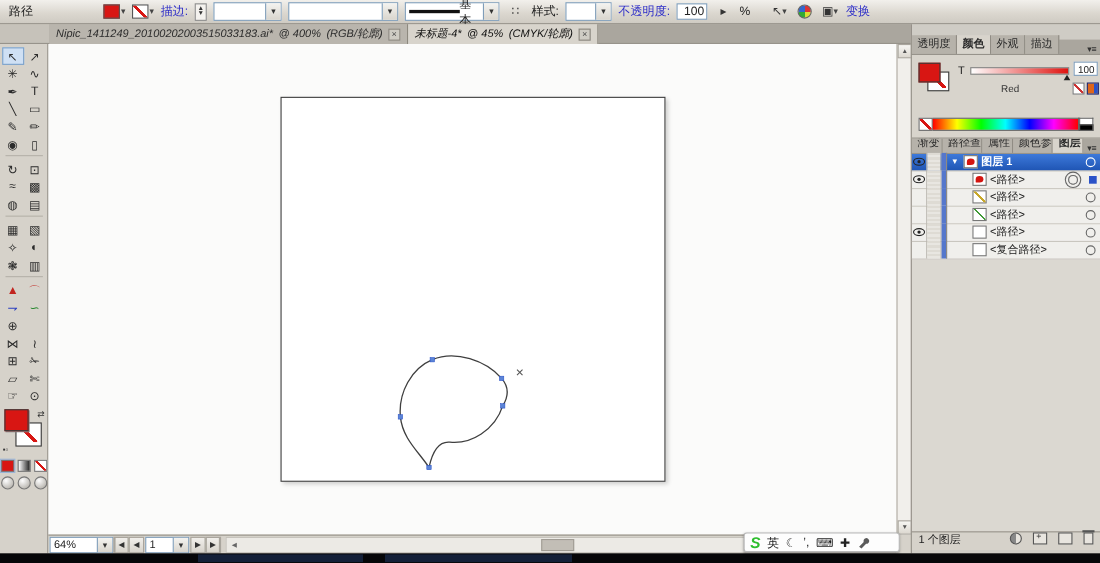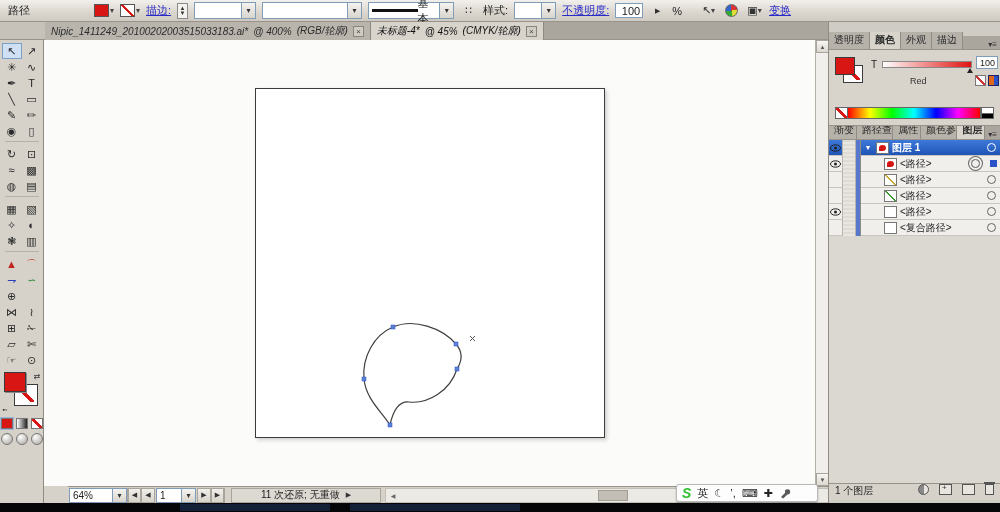--- a/index.html
+++ b/index.html
@@ -6,21 +6,21 @@
   html,body { width:1000px; height:512px; overflow:hidden;
     font-family:"Liberation Sans","DejaVu Sans",sans-serif; font-size:11px; color:#222;
     background:#d6d2ca; }
   .abs { position:absolute; }
 
   
   #controlbar { left:0; top:0; width:1000px; height:22px;
     background:linear-gradient(#f2f0ec,#dad6ce 60%,#cfcbc3);
     border-bottom:1px solid #97938b; display:flex; align-items:center; gap:6px; padding:0 8px; }
   .cb-label { color:#1e1e1e; }
-  .link { color:#2b2bc8; text-decoration:underline; cursor:pointer; }
+  .link { color:#2b2bc8; cursor:pointer; }
   .swatchwrap { display:flex; align-items:center; gap:1px; }
   .swatch { width:15px; height:13px; border:1px solid #555; background:#d81613; }
   .swatch.none { background:
       linear-gradient(45deg, transparent 42%, #d81613 42%, #d81613 58%, transparent 58%), #fff; }
   .mini-arrow { font-size:8px; color:#444; }
   .stepper { width:11px; height:16px; border:1px solid #8b8b8b; background:#f4f2ee;
     display:flex; flex-direction:column; align-items:center; justify-content:center; font-size:6px; color:#333; line-height:5px; }
   .combo { height:17px; background:#fff; border:1px solid #7f9db9; display:flex; align-items:center; justify-content:space-between; padding-left:3px; }
   .combo .dd { width:14px; height:100%; background:linear-gradient(#f4f3f0,#d9d5cd);
     border-left:1px solid #7f9db9; font-size:8px; color:#333; display:flex; align-items:center; justify-content:center; }
@@ -73,21 +73,21 @@
 
   
   .sb-track { background:#f1efeb; }
   #vscroll { left:815px; top:40px; width:13px; height:446px; border-left:1px solid #b3afa7; }
   .sb-btn { width:13px; height:13px; background:linear-gradient(#f7f6f3,#dcd8d0);
     border:1px solid #a9a59d; font-size:7px; color:#555; display:flex; align-items:center; justify-content:center; }
   #vscroll .sb-btn.bottom { position:absolute; bottom:0; }
 
   
   #statusbar { left:44px; top:486px; width:771px; height:17px; background:#d6d2ca;
-    border-top:1px solid #97938b; display:flex; align-items:center; font-size:10px;margin-left:24px; }
+    border-top:1px solid #97938b; display:flex; align-items:center; font-size:10px; }
   #zoomcombo { width:58px; height:15px; margin-left:1px; }
   .navbtn { width:14px; height:15px; display:flex; align-items:center; justify-content:center;
     font-size:7px; color:#333; background:linear-gradient(#f1efeb,#d8d4cc); border:1px solid #a9a59d; }
   .navbtn.stop { border-left-width:2px; }
   #abbox { width:40px; height:15px; margin:0 1px; }
   #undocombo { width:150px; height:15px; margin-left:6px; background:#dcd9d2;
     border:1px solid #a9a59d; display:flex; align-items:center; justify-content:center; gap:6px; color:#1c1c1c; }
   #undocombo .pop { font-size:7px; color:#333; }
   #hscroll { flex:1; height:15px; margin-left:4px; position:relative; background:#eceae5; border:1px solid #c3bfb7; }
   #hthumb { position:absolute; left:47%; top:1px; width:30px; height:11px;
@@ -130,21 +130,21 @@
   #spec-none { width:13px; height:12px; border:1px solid #666;
     background:linear-gradient(45deg, transparent 42%, #d81613 42%, #d81613 58%, transparent 58%), #fff; }
   #spec-bar { flex:1; height:12px; border:1px solid #666; border-left:none;
     background:linear-gradient(90deg,#f00,#ff0,#0f0,#0ff,#00f,#f0f,#f00); }
   #spec-wb { width:13px; display:flex; flex-direction:column; }
   #spec-wb .w { flex:1; background:#fff; border:1px solid #666; border-bottom:none; }
   #spec-wb .b { flex:1; background:#000; border:1px solid #666; }
 
   
   #layersbody { background:#dbd8d1; }
-  .lrow { height:16px; display:flex; align-items:center; border-bottom:1px solid #c9c6bf; background:#f0efec; position:relative; }
+  .lrow { height:16px; display:flex; align-items:flex-end; border-bottom:1px solid #c9c6bf; background:#f0efec; position:relative; }
   .lcell-eye { width:14px; height:16px; border-right:1px solid #b9b5ad; display:flex; align-items:center; justify-content:center; }
   .lcell-lock { width:13px; height:16px; border-right:1px solid #b9b5ad; background:
     repeating-linear-gradient(0deg,#e8e6e1 0 2px,#dedbd4 2px 4px); }
   .lbar { width:5px; height:16px; background:#5577cc; border-right:1px solid #8f8b83; }
   .lmain { flex:1; display:flex; align-items:center; gap:3px; height:16px; padding-left:2px; }
   .lthumb { width:13px; height:12px; background:#fff; border:1px solid #777; position:relative; flex:none; }
   .lthumb.red::after { content:""; position:absolute; left:2px; top:2px; width:7px; height:6px; border-radius:50% 50% 50% 10%; background:#d41510; }
   .lthumb.yline::after { content:""; position:absolute; inset:0;
     background:linear-gradient(45deg, transparent 46%, #c8a82a 46%, #c8a82a 56%, transparent 56%); }
   .lthumb.gline::after { content:""; position:absolute; inset:0;
@@ -421,24 +421,20 @@
     <span class="dd">▾</span>
   </span>
   <span class="navbtn stop">◀</span>
   <span class="navbtn">◀</span>
   <span class="combo" id="abbox">
     <span>1</span>
     <span class="dd">▾</span>
   </span>
   <span class="navbtn">▶</span>
   <span class="navbtn stop" style="border-left-width:1px;border-right-width:2px">▶</span>
-  <span id="undocombo">
-    <span>11 次还原; 无重做</span>
-    <span class="pop">▶</span>
-  </span>
   <div id="hscroll">
     <span class="sb-btn" style="font-size:6px;color:#666">◀</span>
     <div id="hthumb"></div>
     <span class="sb-btn right" style="font-size:6px;color:#666">▶</span>
   </div>
 </div>
 
 <div id="imebar" class="abs">
   <span id="ime-logo">S</span>
   <span class="it">英</span>

